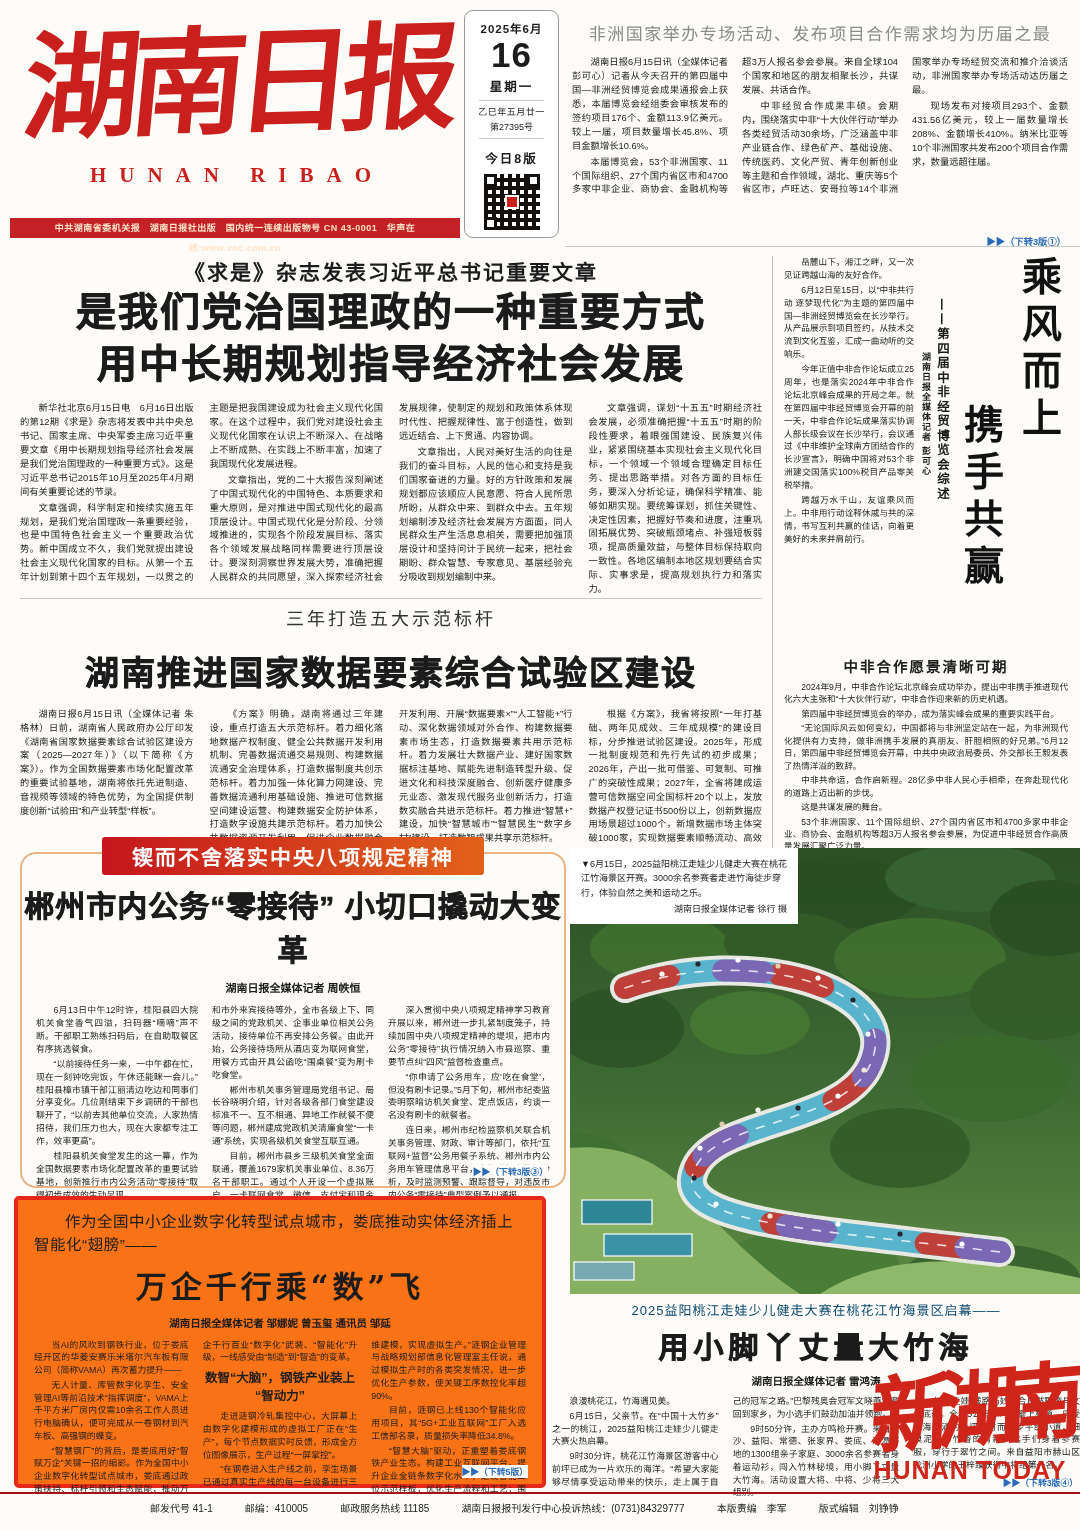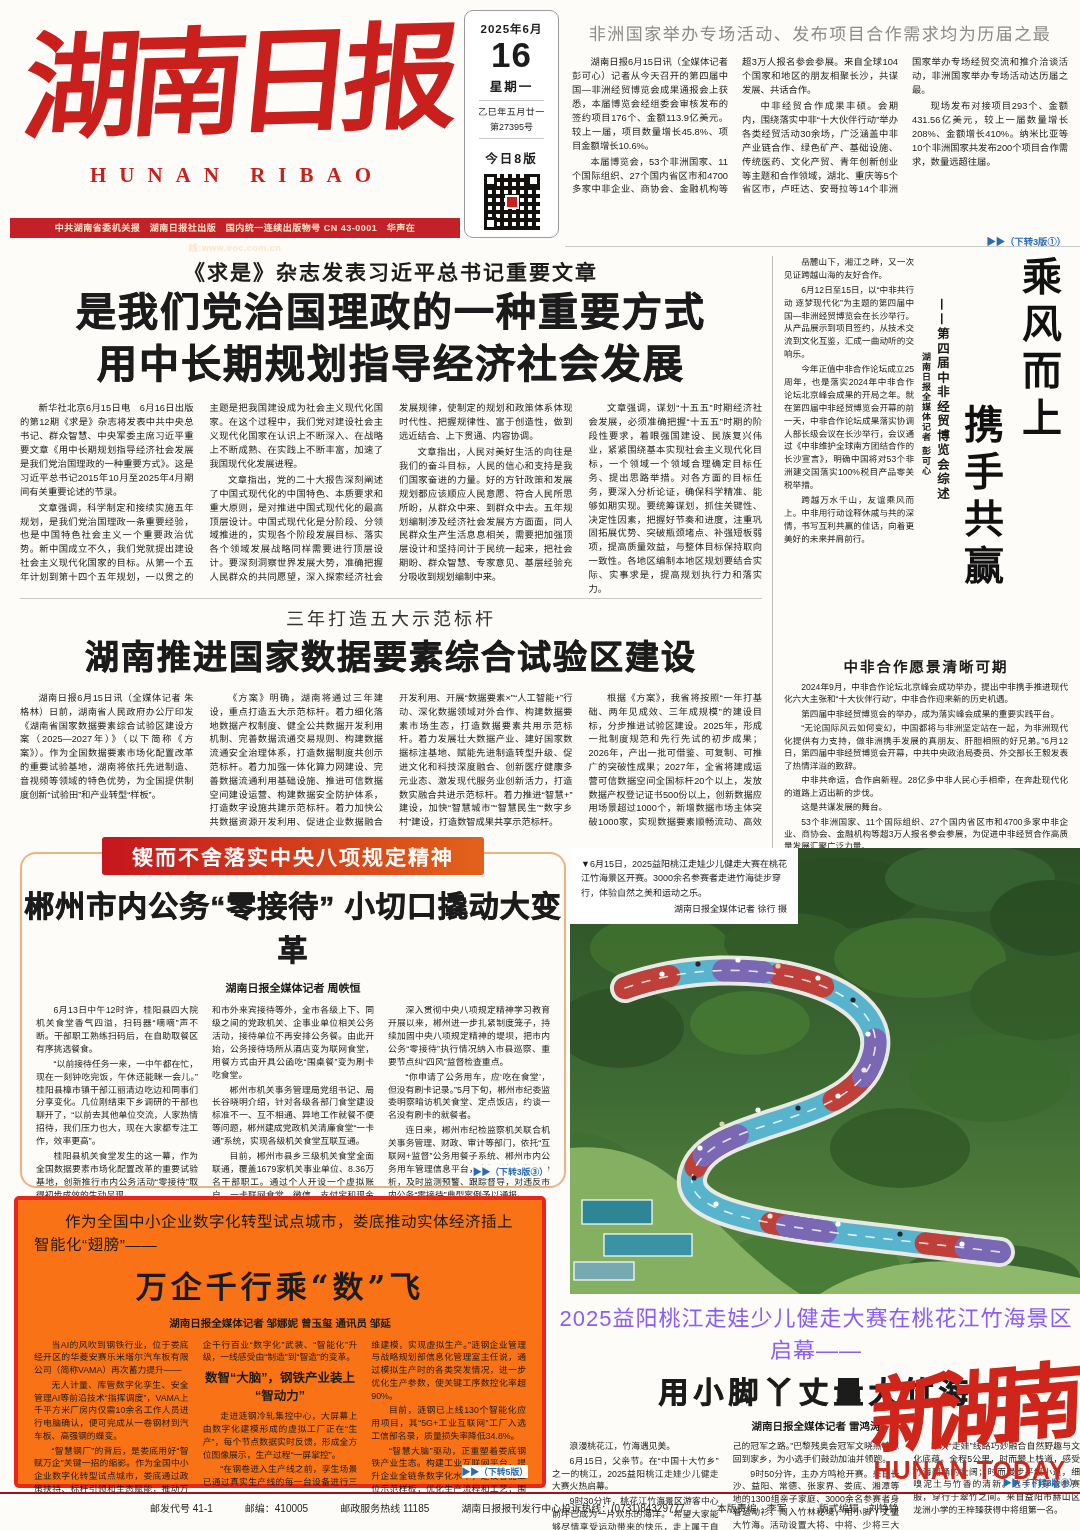--- a/index.html
+++ b/index.html
@@ -64,21 +64,21 @@
   .vt-big.second { margin-top:148px; }
   .vt-sub { font-size:12.5px; font-weight:bold; letter-spacing:2px; margin-top:42px; }
   .vt-byline { font-size:9px; font-weight:bold; letter-spacing:1px; margin-top:96px; }
   .rv-sub { text-align:center; font-weight:900; font-size:14.5px; margin:7px 0 5px; letter-spacing:2px; }
   .rv-body { font-size:8.6px; line-height:1.45; height:228px; overflow:hidden; }
   .rv-jump { position:absolute; right:4px; bottom:2px; font-size:9px; background:#fdfcf8; }
 
   
   .data-pilot { position:absolute; left:20px; top:604px; width:742px; height:234px; }
   .dp-kicker { font-size:18px; text-align:center; letter-spacing:3px; color:#333; }
-  .dp-h { font-size:34px; font-weight:900; text-align:center; letter-spacing:2px; margin-top:0; }
+  .dp-h { font-size:34px; font-weight:900; text-align:center; letter-spacing:2px; margin-top:16px; }
   .dp-body { margin-top:13px; column-count:4; column-gap:16px; font-size:9.2px; line-height:1.5; height:138px; overflow:hidden; }
 
   
   .chenzhou { position:absolute; left:20px; top:852px; width:546px; height:336px; border:2px solid #eab384; border-radius:16px; }
   .cz-badge { position:absolute; top:-17px; left:50%; transform:translateX(-50%); white-space:nowrap;
               background:linear-gradient(90deg,#c5161d,#e2621a); color:#fff; font-size:21px; font-weight:900;
               padding:4px 30px; border-radius:3px; letter-spacing:2px; }
   .cz-h { font-size:30px; font-weight:900; text-align:center; margin-top:28px; letter-spacing:1px; }
   .cz-byline { font-size:11px; margin-top:9px; }
   .cz-body { position:relative; margin:9px 14px 0; column-count:3; column-gap:14px; font-size:8.8px; line-height:1.47; height:244px; overflow:hidden; }
@@ -95,21 +95,21 @@
            padding:10px 16px 22px; background:#f97316; }
   .ld-kicker { font-size:15.5px; line-height:1.5; text-indent:2em; letter-spacing:.5px; }
   .ld-h { font-size:31px; font-weight:900; text-align:center; letter-spacing:4px; margin-top:5px; font-family:"DejaVu Serif", serif; }
   .ld-byline { font-size:10.5px; margin-top:8px; }
   .ld-body { position:relative; margin-top:9px; column-count:3; column-gap:14px; font-size:8.8px; line-height:1.45; height:158px; overflow:hidden; }
   .ld-sub { font-weight:900; font-size:12.5px; text-align:center; text-indent:0; line-height:1.45; margin:5px 0; }
   .ld-jump { position:absolute; right:14px; bottom:6px; font-size:8.8px; background:#fdfcf8; }
 
   
   .taojiang { position:absolute; left:552px; top:1300px; width:528px; height:188px; }
-  .tj-kicker { font-size:22px; text-align:center; letter-spacing:1px; color:#8b5cf6; }
+  .tj-kicker { font-size:13px; text-align:center; letter-spacing:1px; color:#0c4a6e; }
   .tj-h { font-size:30px; font-weight:900; text-align:center; letter-spacing:5px; margin-top:4px; }
   .tj-byline { font-size:10.5px; margin-top:6px; }
   .tj-body { position:relative; margin-top:7px; column-count:3; column-gap:14px; font-size:8.8px; line-height:1.45; height:104px; overflow:hidden; }
   .tj-jump { position:absolute; right:2px; top:1476px; font-size:8.8px; }
 
   
   .brand { position:absolute; left:860px; top:1368px; width:220px; height:150px; z-index:6; text-align:center; }
   .logo-zh { font-family:"DejaVu Serif", serif; font-size:82px; font-weight:900; color:#d0251a; line-height:1;
              letter-spacing:-16px; transform:rotate(-5deg) skewX(-7deg); -webkit-text-stroke:1px #d0251a; }
   .logo-en { font-size:25px; font-weight:800; color:#d0251a; letter-spacing:1px; margin-top:6px; }
@@ -158,21 +158,21 @@
       </div>
     <div class="en-jump jump">▶▶（下转3版①）</div>
   </div>
   <div class="hairline" style="left:565px; top:246px; width:515px; height:1px;"></div>
 
   <div class="qiushi">
     <div class="q-kicker">《求是》杂志发表习近平总书记重要文章</div>
     <div class="q-h blackface">是我们党治国理政的一种重要方式</div>
     <div class="q-h blackface">用中长期规划指导经济社会发展</div>
     <div class="q-body jtext">
-        <p class="para">新华社北京6月15日电　6月16日出版的第12期《求是》杂志将发表中共中央总书记、群众智慧、中央军委主席习近平重要文章《用中长期规划指导经济社会发展是我们党治国理政的一种重要方式》。这是习近平总书记2015年10月至2025年4月期间有关重要论述的节录。</p>
+        <p class="para">新华社北京6月15日电　6月16日出版的第12期《求是》杂志将发表中共中央总书记、国家主席、中央军委主席习近平重要文章《用中长期规划指导经济社会发展是我们党治国理政的一种重要方式》。这是习近平总书记2015年10月至2025年4月期间有关重要论述的节录。</p>
         <p class="para">文章强调，科学制定和接续实施五年规划，是我们党治国理政一条重要经验，也是中国特色社会主义一个重要政治优势。新中国成立不久，我们党就提出建设社会主义现代化国家的目标。从第一个五年计划到第十四个五年规划，一以贯之的主题是把我国建设成为社会主义现代化国家。在这个过程中，我们党对建设社会主义现代化国家在认识上不断深入、在战略上不断成熟、在实践上不断丰富，加速了我国现代化发展进程。</p>
         <p class="para">文章指出，党的二十大报告深刻阐述了中国式现代化的中国特色、本质要求和重大原则，是对推进中国式现代化的最高顶层设计。中国式现代化是分阶段、分领域推进的，实现各个阶段发展目标、落实各个领域发展战略同样需要进行顶层设计。要深刻洞察世界发展大势，准确把握人民群众的共同愿望，深入探索经济社会发展规律，使制定的规划和政策体系体现时代性、把握规律性、富于创造性，做到远近结合、上下贯通、内容协调。</p>
         <p class="para">文章指出，人民对美好生活的向往是我们的奋斗目标，人民的信心和支持是我们国家奋进的力量。好的方针政策和发展规划都应该顺应人民意愿、符合人民所思所盼，从群众中来、到群众中去。五年规划编制涉及经济社会发展方方面面，同人民群众生产生活息息相关，需要把加强顶层设计和坚持问计于民统一起来，把社会期盼、群众智慧、专家意见、基层经验充分吸收到规划编制中来。</p>
         <p class="para">文章强调，谋划“十五五”时期经济社会发展，必须准确把握“十五五”时期的阶段性要求，着眼强国建设、民族复兴伟业，紧紧围绕基本实现社会主义现代化目标，一个领域一个领域合理确定目标任务、提出思路举措。对各方面的目标任务，要深入分析论证，确保科学精准、能够如期实现。要统筹谋划，抓住关键性、决定性因素，把握好节奏和进度，注重巩固拓展优势、突破瓶颈堵点、补强短板弱项，提高质量效益，与整体目标保持取向一致性。各地区编制本地区规划要结合实际、实事求是，提高规划执行力和落实力。</p>
       </div>
   </div>
   <div class="hairline" style="left:20px; top:598px; width:742px; height:1px;"></div>
 
   <div class="review">
     <div class="rv-top">

